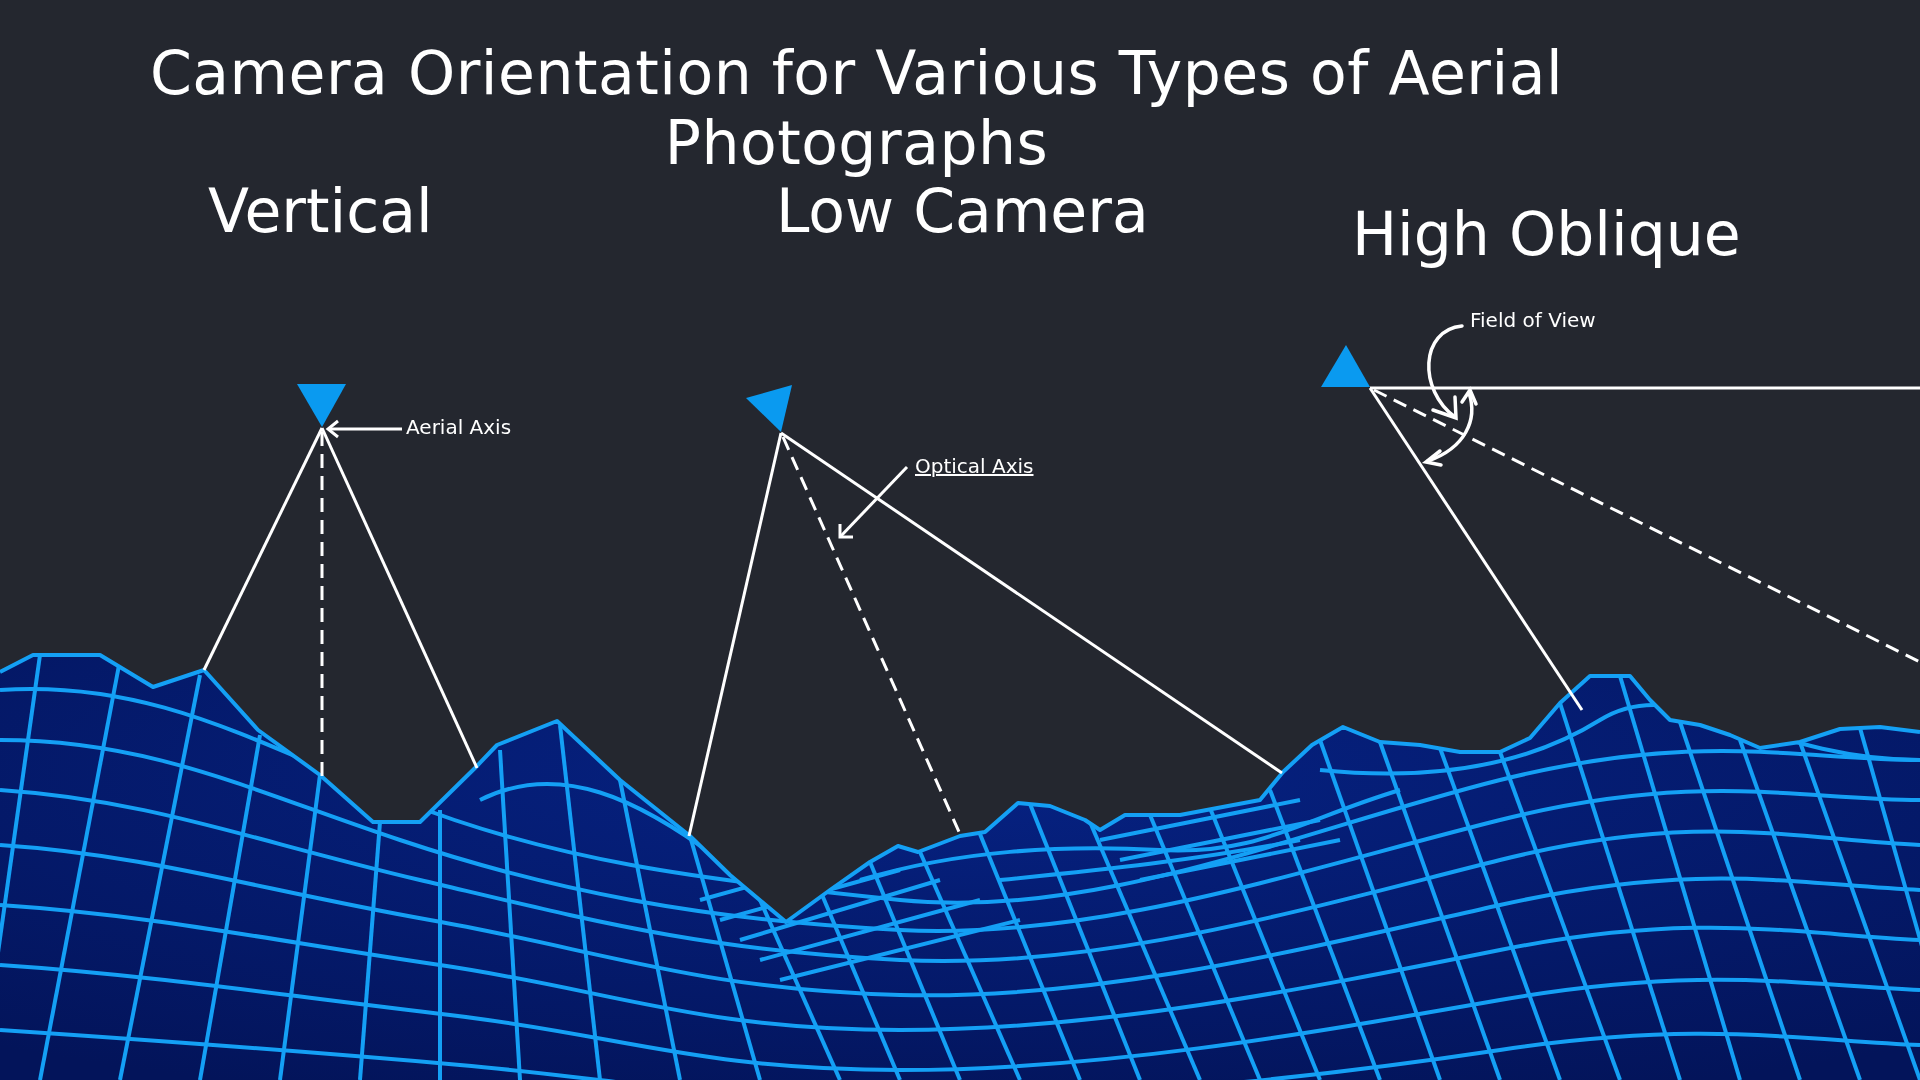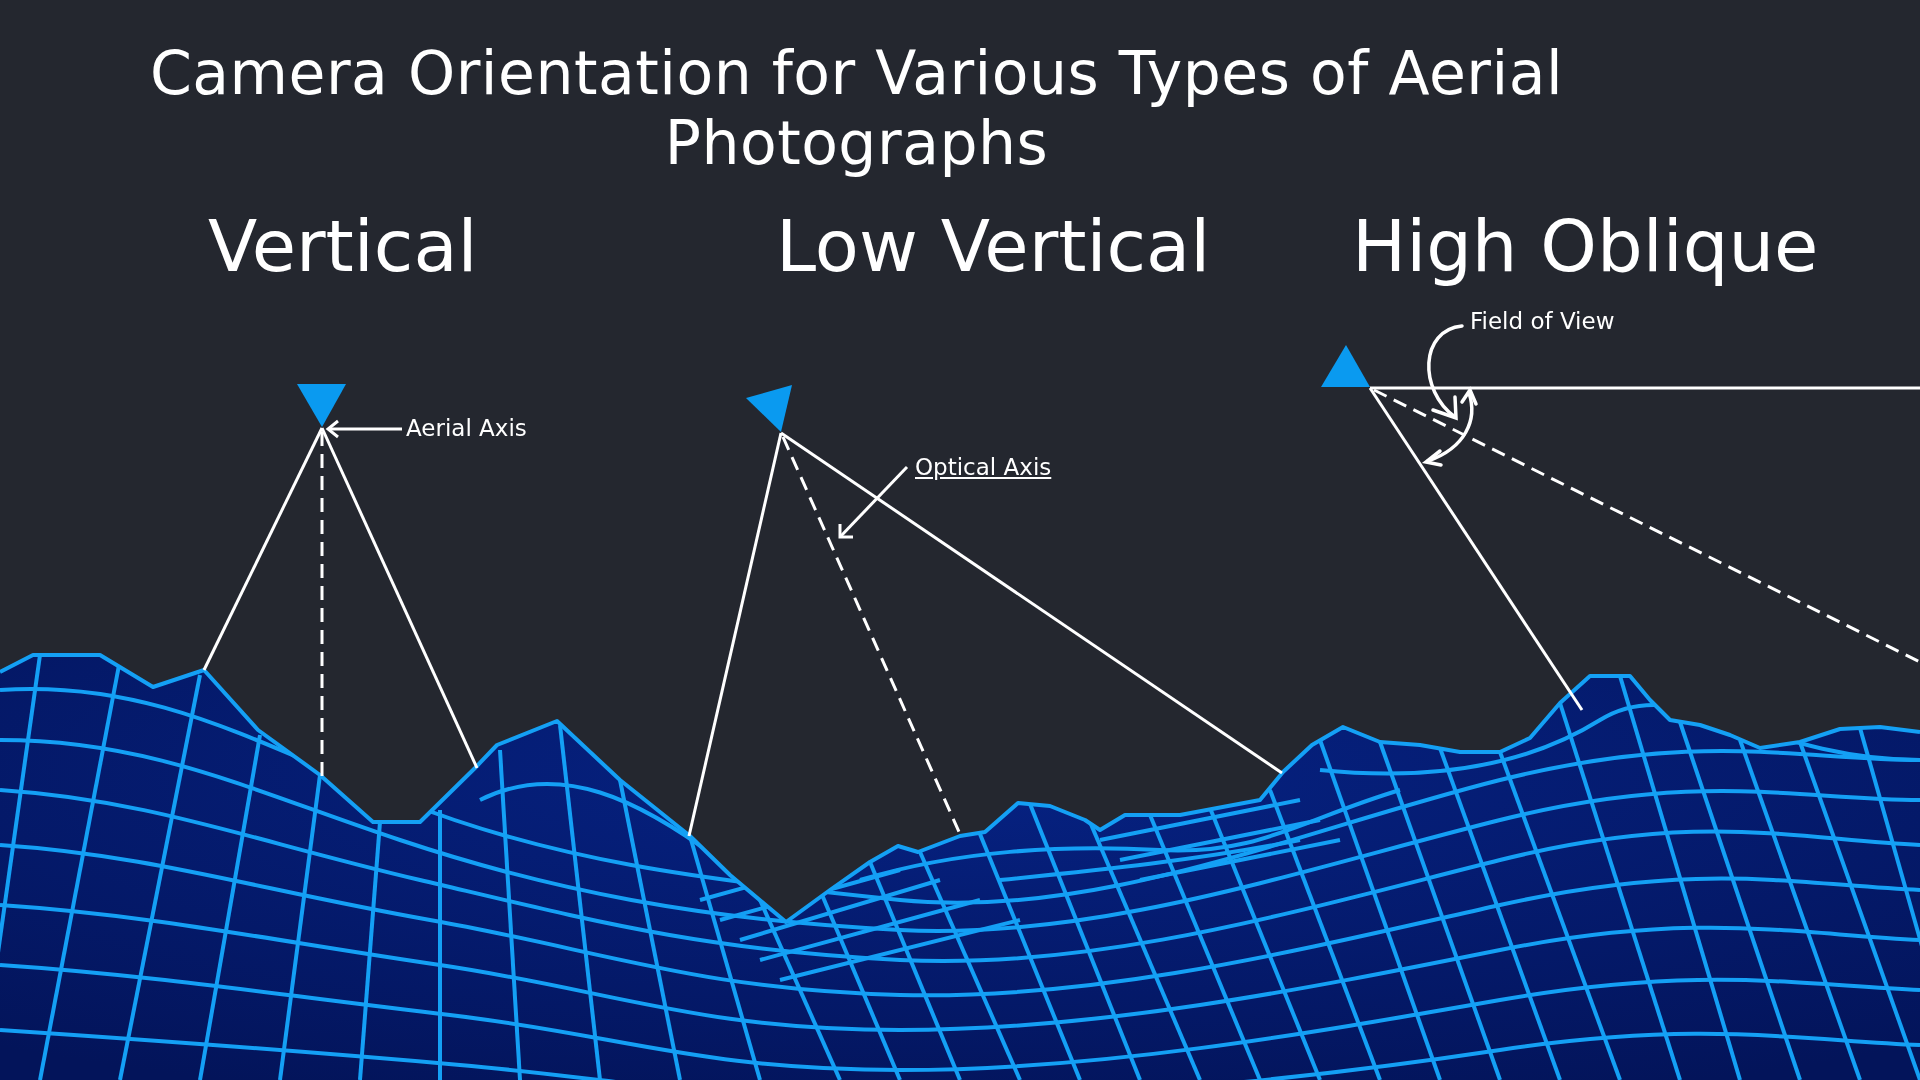--- a/index.html
+++ b/index.html
@@ -1,36 +1,36 @@
 <!DOCTYPE html>
 <html><head>
 <meta charset="utf-8">
 <style>
   html, body { margin:0; padding:0; }
   body { width:1920px; height:1080px; background:#24272f; overflow:hidden; position:relative;
          font-family:"DejaVu Sans", sans-serif; color:#ffffff; }
   .title { position:absolute; left:0; width:1713px; top:38px; text-align:center; font-size:60px;
            letter-spacing:0.5px; font-weight:400; }
-  .heading { position:absolute; top:204px; font-size:72px; font-weight:400; white-space:nowrap; }
+  .heading { position:absolute; top:176px; font-size:60px; font-weight:400; white-space:nowrap; }
   .h-vertical { left:208px; }
   .h-low { left:776px; }
-  .h-high { left:1352px; }
-  .label { position:absolute; font-size:23px; white-space:nowrap; }
+  .h-high { left:1352px;margin-top:23px; }
+  .label { position:absolute; font-size:20px; white-space:nowrap; }
   .lbl-camera { left:406px; top:415px; }
   .lbl-optical { left:915px; top:454px;text-decoration:underline; }
   .lbl-fov { left:1470px; top:308px; }
   svg.scene { position:absolute; left:0; top:0; }
 </style>
 </head>
 <body>
 
 <div class="title">Camera Orientation for Various Types of Aerial Photographs</div>
 
 <div class="heading h-vertical">Vertical</div>
-<div class="heading h-low">Low Vertical</div>
+<div class="heading h-low">Low Camera</div>
 <div class="heading h-high">High Oblique</div>
 
 <svg class="scene" width="1920" height="1080" viewBox="0 0 1920 1080">
   <defs>
     <clipPath id="terrainClip">
       <polygon points="0,672 33,655 100,655 153,687 204,670 258,730 320,775 373,822 420,822 475,768 497,745 557,721 620,780 690,836 730,875 786,922 830,890 870,862 898,846 918,852 960,836 985,832 1018,803 1050,806 1085,820 1100,830 1125,815 1180,815 1260,800 1283,772 1312,745 1343,727 1380,742 1420,745 1460,752 1500,752 1530,738 1560,703 1590,676 1630,676 1650,700 1670,720 1700,725 1730,735 1760,748 1800,742 1840,729 1880,727 1920,732 1920,1080 0,1080"></polygon>
     </clipPath>
     <radialGradient id="terrainGrad" cx="50%" cy="30%" r="80%">
       <stop offset="0%" stop-color="#062283"></stop>
       <stop offset="100%" stop-color="#03145a"></stop>

